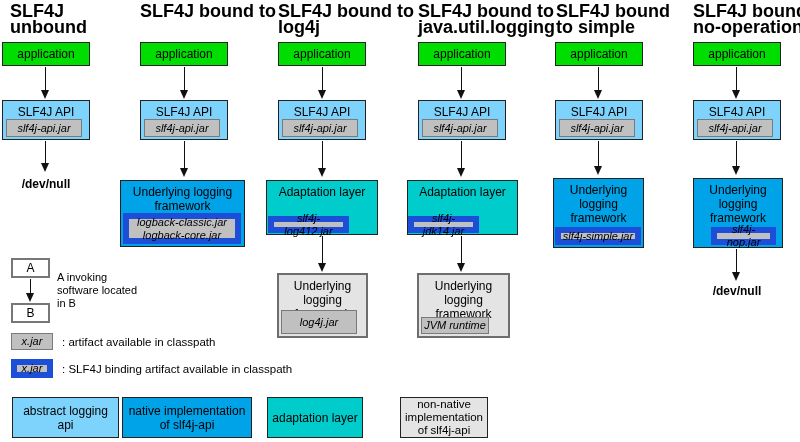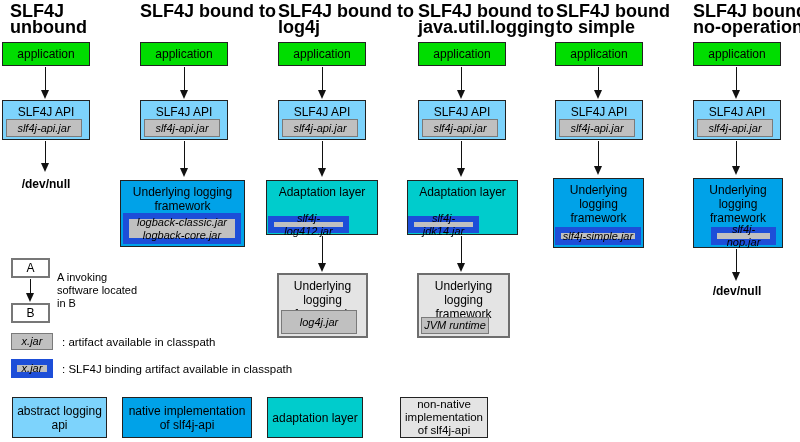--- a/index.html
+++ b/index.html
@@ -222,21 +222,21 @@
     <div>software located</div>
     <div>in B</div>
   </div>
 
   <div class="jar" style="left:11px;top:333px;width:42px;height:17px;">x.jar</div>
   <div class="legcap2" style="left:62px;top:335px;">: artifact available in classpath</div>
 
   <div class="jar binding" style="left:11px;top:359px;width:42px;height:19px;">x.jar</div>
   <div class="legcap2" style="left:62px;top:362px;">: SLF4J binding artifact available in classpath</div>
 
-  <div class="box lightblue typebox" style="left:12px;top:397px;width:95px;height:41px;">
+  <div class="box lightblue typebox" style="left:12px;top:397px;width:107px;height:41px;">
       <span>abstract logging api</span>
     </div>
   <div class="box blue typebox" style="left:122px;top:397px;width:130px;height:41px;">
       <span>native implementation of slf4j-api</span>
     </div>
   <div class="box teal typebox" style="left:267px;top:397px;width:96px;height:41px;">
       <span>adaptation layer</span>
     </div>
   <div class="box typebox" style="left:400px;top:397px;width:88px;height:41px;background:#E4E4E4;font-size:11.5px;line-height:13px;">
       <span>non-native implementation of slf4j-api</span>

